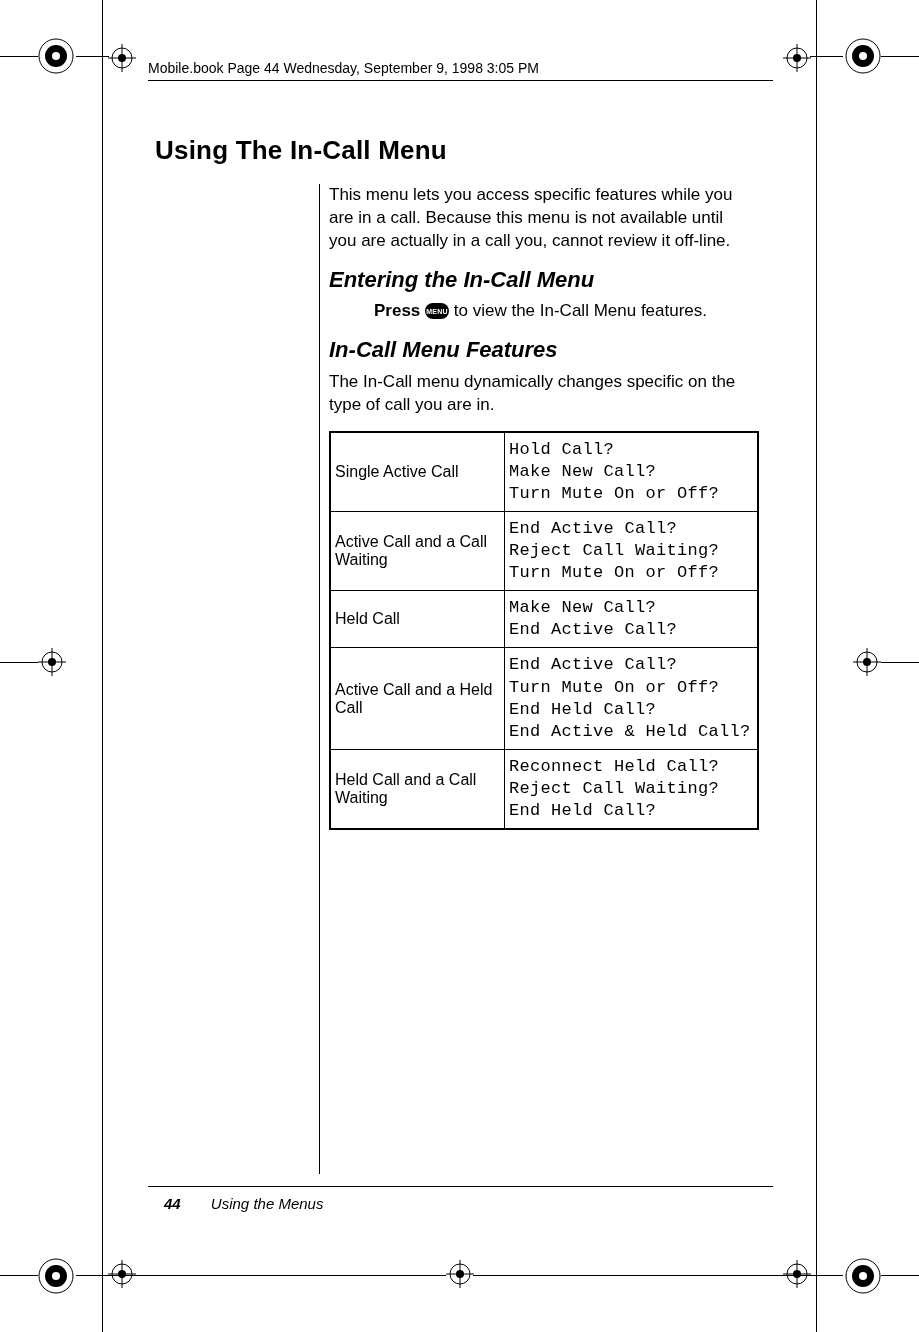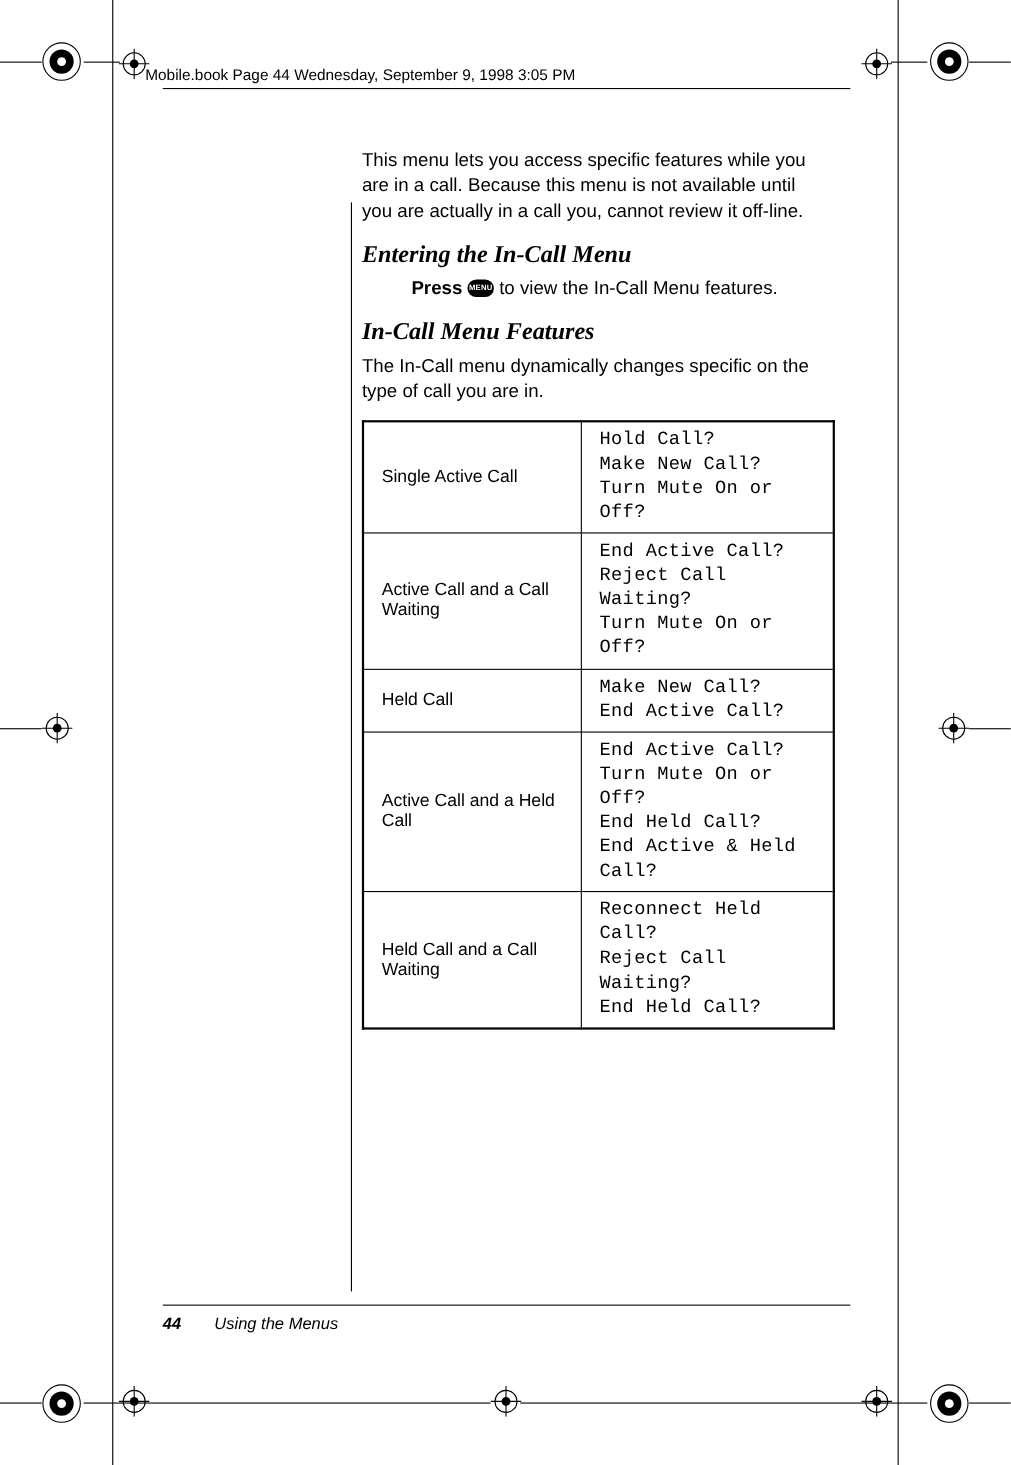--- a/index.html
+++ b/index.html
@@ -22,21 +22,21 @@
   .reg-mark {
     position: absolute;
   }
   .reg-mark svg { display:block; }
   .hline { position:absolute; height:1px; background:#000; }
   .vline { position:absolute; width:1px; background:#000; }
 
   
   .doc-header {
     position:absolute;
-    top:60px; left:132px;
+    top:60px; left:148px;
     font-size:14px;
   }
   .doc-header-rule {
     position:absolute;
     top:80px; left:148px; width:625px; height:1px; background:#000;
   }
 
   
   .content {
     position:absolute;
@@ -57,21 +57,21 @@
     position: relative;
   }
   .body-inner { padding-left: 10px; }
   .body-col.no-border { border-left:none; }
   p.body {
     font-size: 17px;
     line-height: 1.35;
     margin: 0 0 14px 0;
   }
   h2.sub {
-    font-family: Liberation Serif, serif;
+    font-family: Liberation Sans, sans-serif;
     font-weight: 700;
     font-style: italic;
     font-size: 22px;
     margin: 8px 0 8px 0;
   }
   .press-line {
     font-size:17px;
     margin: 6px 0 16px 45px;
   }
   .press-line .press { font-weight:700;text-align:right; }
@@ -92,40 +92,40 @@
 
   
   table.feat {
     border-collapse: collapse;
     width: 430px;
     margin-top: 10px;
     border:2px solid #000;
   }
   table.feat td {
     border:1px solid #000;
-    padding:6px 16px;
+    padding:6px 4px;
     vertical-align: middle;
     font-size:16px;
     margin-top:28px;
   }
   table.feat td.left {
     width:165px;
     font-family: Arial, Helvetica, sans-serif;
   }
   table.feat td.right {
     font-family: "Courier New", Courier, monospace;
     font-size:17px;
     letter-spacing:0.3px;
     line-height:1.3;
   }
 
   
   .footer {
     position:absolute;
-    left:148px;
+    left:164px;
     top:1195px;
     font-size:15px;
   }
   .footer .pg { font-weight:700; font-style:italic; margin-right:26px; }
   .footer .sec { font-style:italic; }
   .footer-rule {
     position:absolute;
     left:148px; top:1186px; width:625px; height:1px; background:#000;
   }
   
@@ -245,20 +245,21 @@
 
 <div class="vline" style="left:102px; top:0; height:1332px;"></div>
 <div class="vline" style="right:102px; top:0; height:1332px;"></div>
 
 <div class="doc-header">Mobile.book  Page 44  Wednesday, September 9, 1998  3:05 PM</div>
 <div class="doc-header-rule"></div>
 
 <div class="vert-continue"></div>
 
 <div class="content">
+  <div class="main-title">Using The In-Call Menu</div>
 
   <div class="body-col no-border">
     <div class="body-inner">
     <p class="body">This menu lets you access specific features while you are in a call. Because this menu is not available until you are actually in a call you, cannot review it off-line.</p>
 
     <h2 class="sub">Entering the In-Call Menu</h2>
     <div class="press-line">
       <span class="press">Press</span>
       <span class="menu-icon">MENU</span>
       <span> to view the In-Call Menu features.</span>

